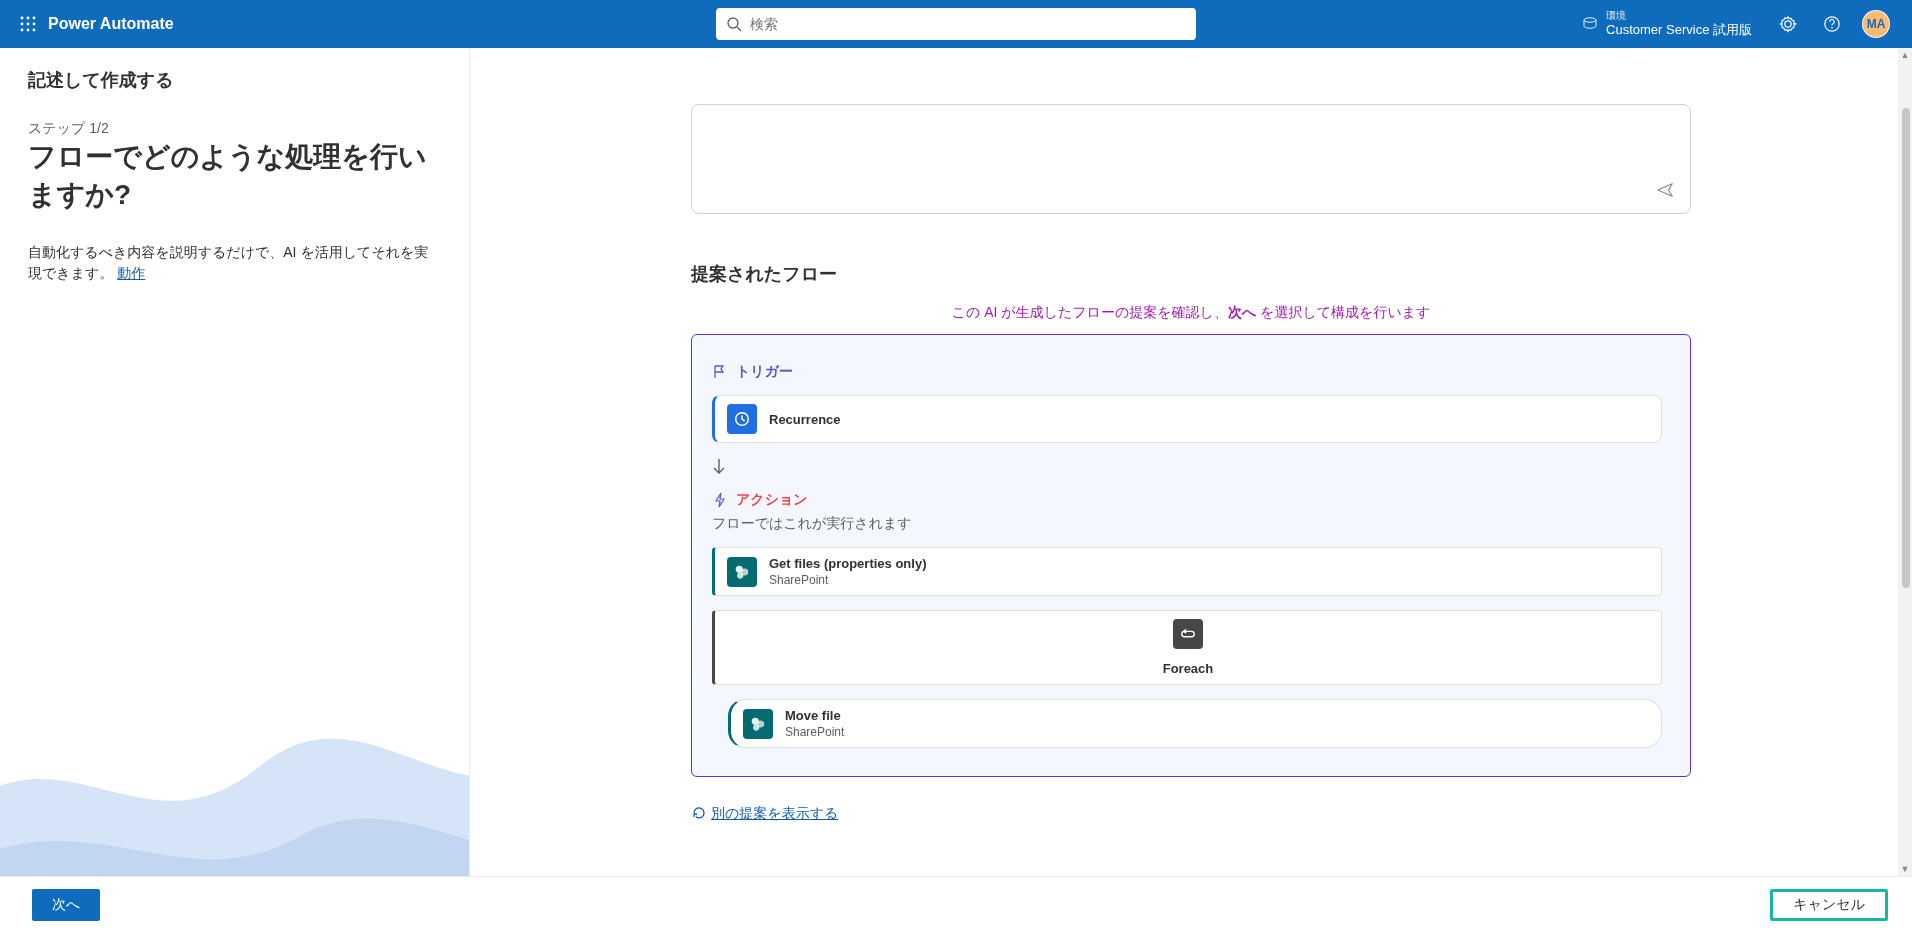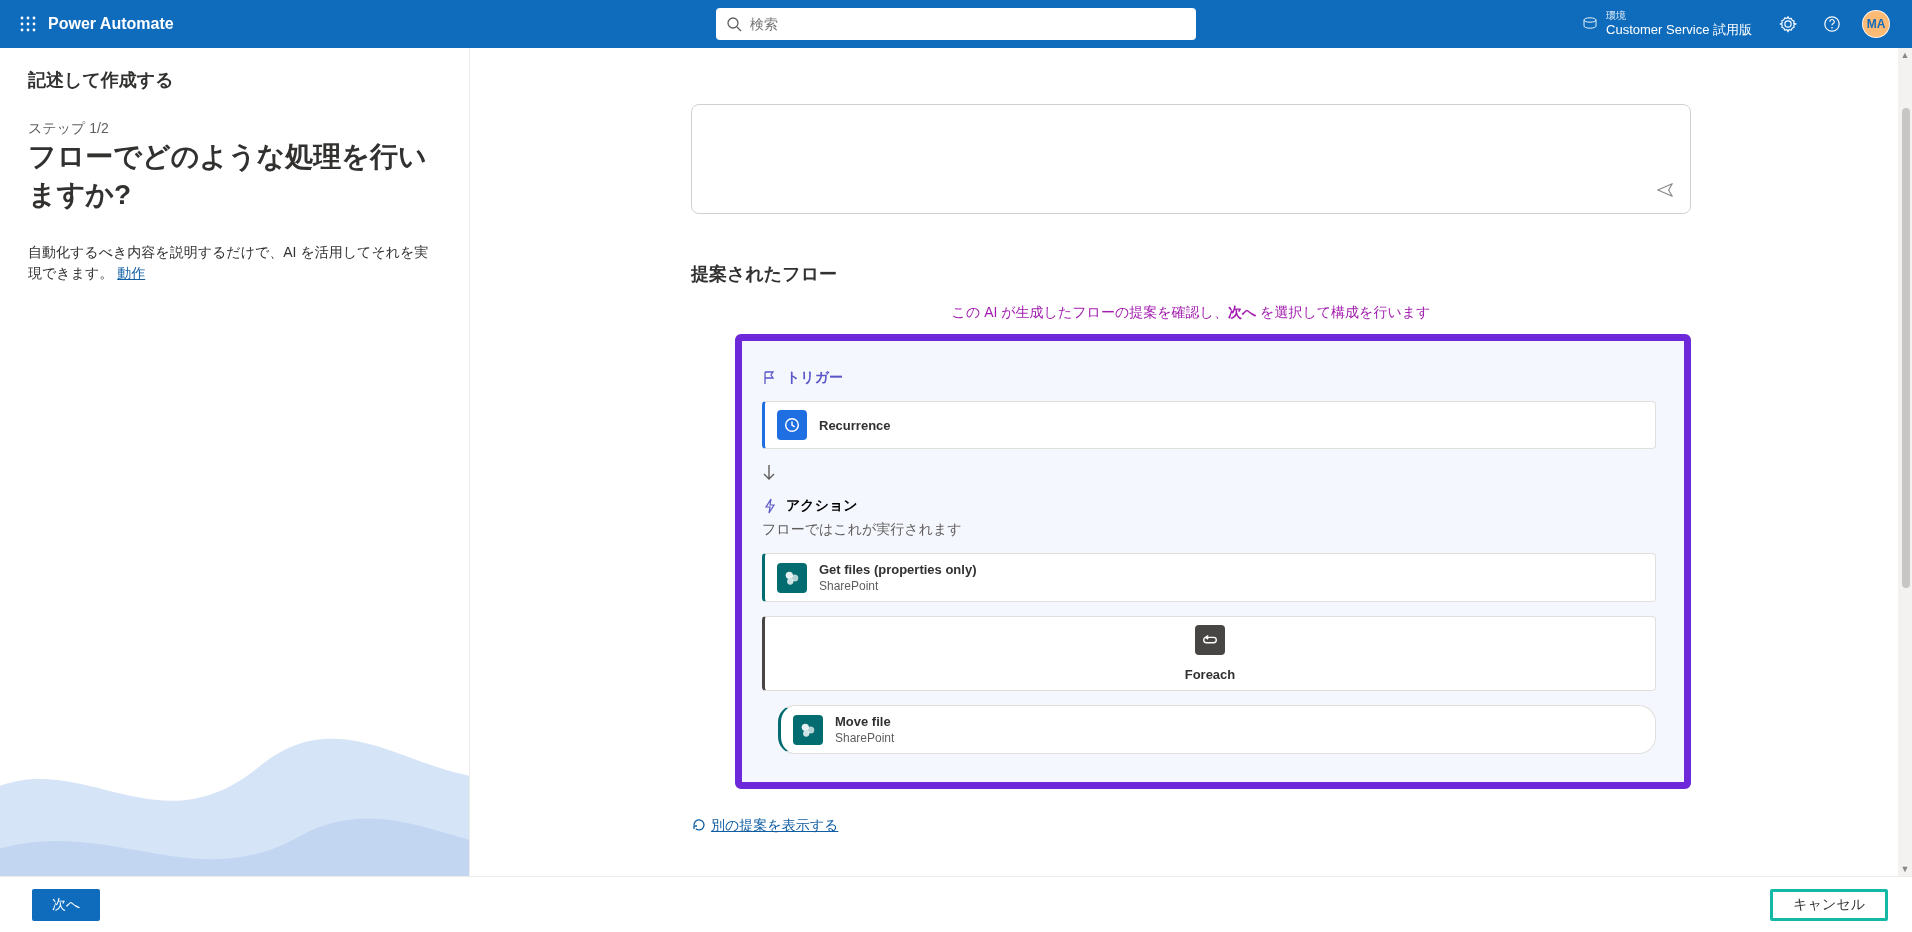--- a/index.html
+++ b/index.html
@@ -131,31 +131,30 @@
   margin: 48px auto 0 auto;
 }
 .section h3 { font-size: 18px; font-weight: 600; }
 .section-sub {
   margin-top: 18px; color: #a21caf; font-size: 14px; text-align: center;
 }
 .section-sub b { font-weight: 600; }
 
 .flow-card {
   margin-top: 12px;
-  border: 7px solid #6d28d9;
+  border: 1px solid #6d28d9;
   border-radius: 6px;
   background: #f5f7fe;
   padding: 28px 28px 28px 20px;
-  margin-left: 44px;
 }
 .block-label {
   display: flex; align-items: center; gap: 8px; font-weight: 600;
 }
 .block-label.trigger { color: #5b57c7; }
-.block-label.action { color: #000000; }
+.block-label.action { color: #ef4444; }
 .block-desc { color: #605e5c; margin-top: 6px; font-size: 14px; }
 
 .step-card {
   margin-top: 14px;
   background: #fff;
   border: 1px solid #e1dfdd;
   border-left: 3px solid;
   border-radius: 4px;
   display: flex;
   align-items: center;
@@ -325,21 +324,21 @@
         </div>
 
         <div class="flow-card">
           <div class="block-label trigger">
             <svg width="16" height="16" viewBox="0 0 16 16">
                 <path d="M3 2 v12 M3 2 h8 l-2 3 2 3 H3" fill="none" stroke="#5b57c7" stroke-width="1.3"></path>
               </svg>
             <span>トリガー</span>
           </div>
 
-          <div id="trigger-card" class="step-card" style="border-left-color: rgb(31, 111, 227);">
+          <div id="trigger-card" class="step-card" style="border-left-color: rgb(31, 111, 227); border-radius: 8px;">
             <span class="ic" style="background: rgb(31, 111, 227);">
               <svg width="18" height="18" viewBox="0 0 20 20">
                   <circle cx="10" cy="10" r="7" fill="none" stroke="#fff" stroke-width="1.6"></circle>
                   <path d="M10 6 v4 l3 2" fill="none" stroke="#fff" stroke-width="1.6"></path>
                 </svg>
             </span>
             <span class="tx">
               <span class="t1">Recurrence</span>
             </span>
           </div>

